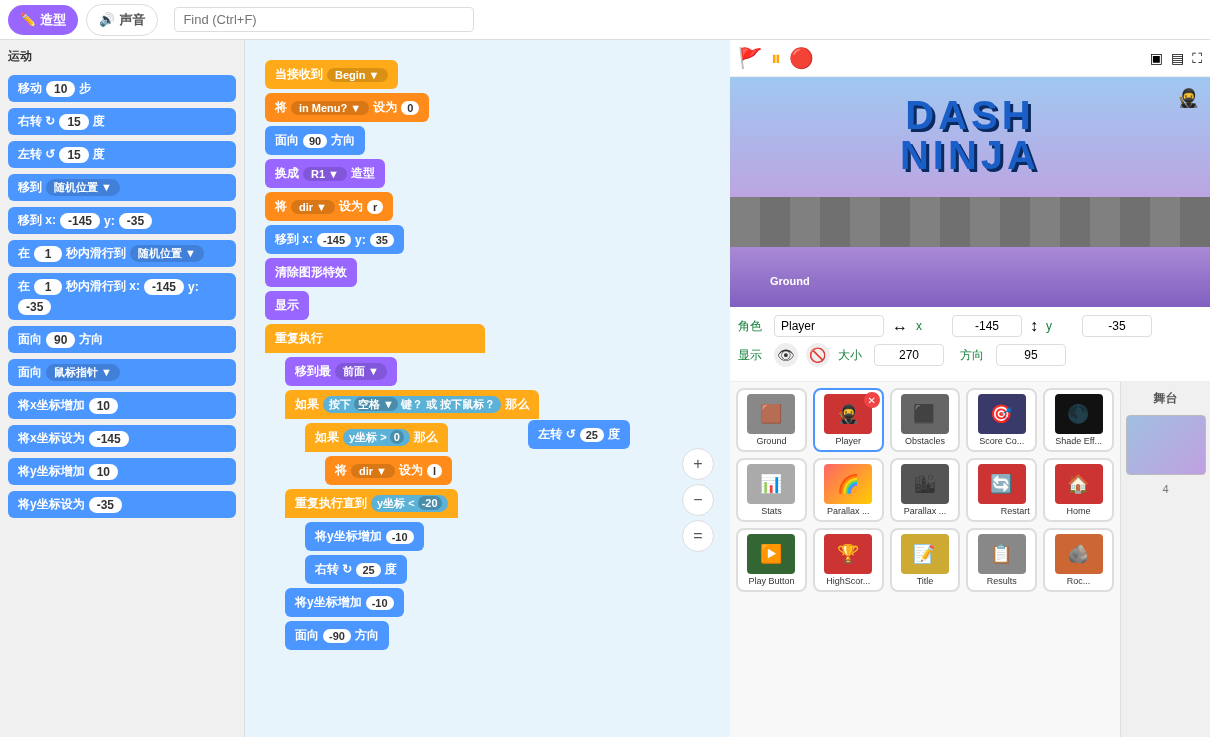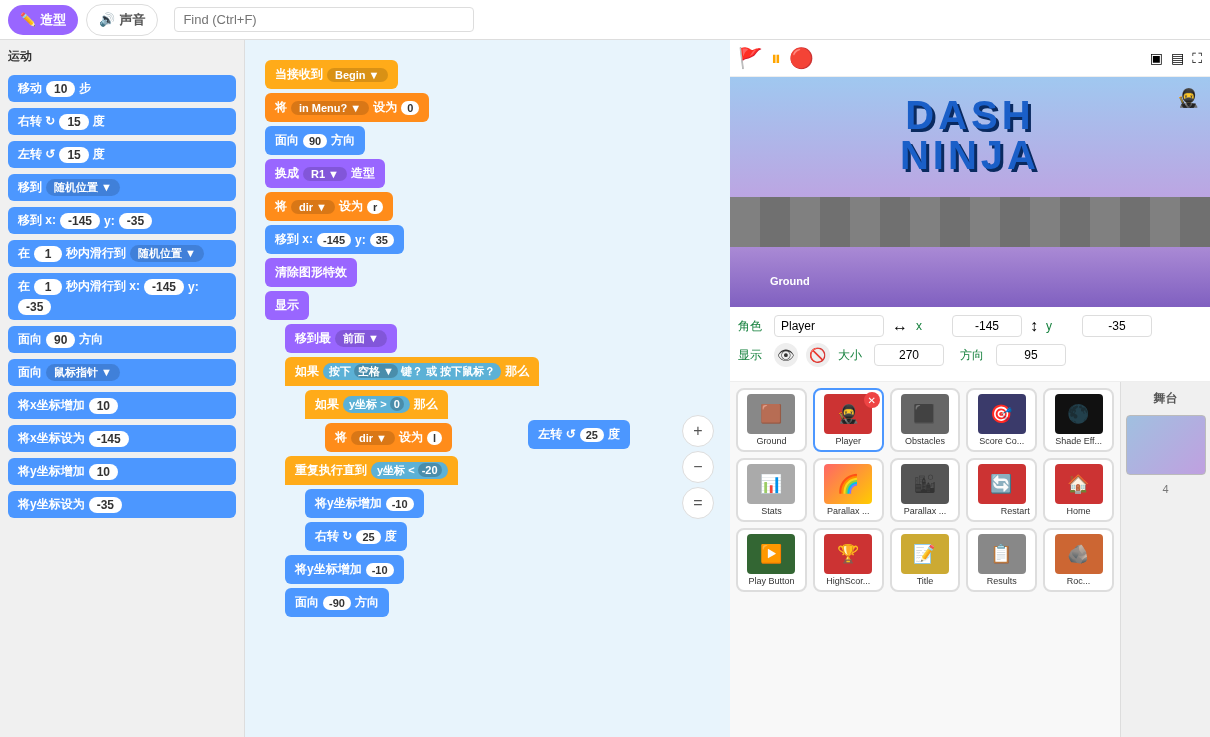--- a/index.html
+++ b/index.html
@@ -386,20 +386,23 @@
         </div>
 
         <div class="s-block s-purple">
           <span>清除图形特效</span>
         </div>
 
         <div class="s-block s-purple">
           <span>显示</span>
         </div>
 
+        <div class="s-block s-gold" style="width:220px; border-radius: 6px 6px 0 0;">
+          <span>重复执行</span>
+        </div>
 
         <div class="s-block s-purple indent">
           <span>移到最</span>
           <span class="s-dropdown">前面 ▼</span>
         </div>
 
         <div class="s-block s-gold indent" style="border-radius: 6px 6px 0 0;">
           <span>如果</span>
           <span class="s-val" style="background:#5CB1D6;color:#fff;">按下 <span style="background:rgba(0,0,0,0.2);border-radius:8px;padding:1px 4px;">空格 ▼</span> 键？ 或 按下鼠标？</span>
           <span>那么</span>

